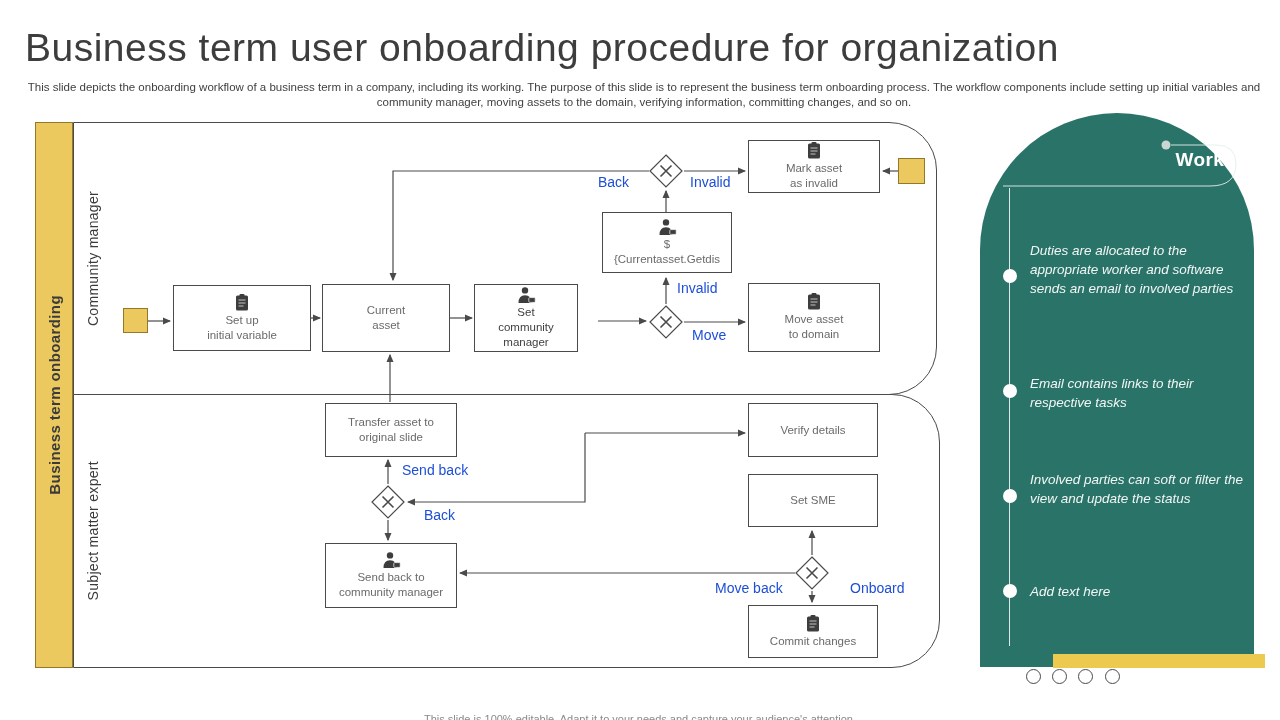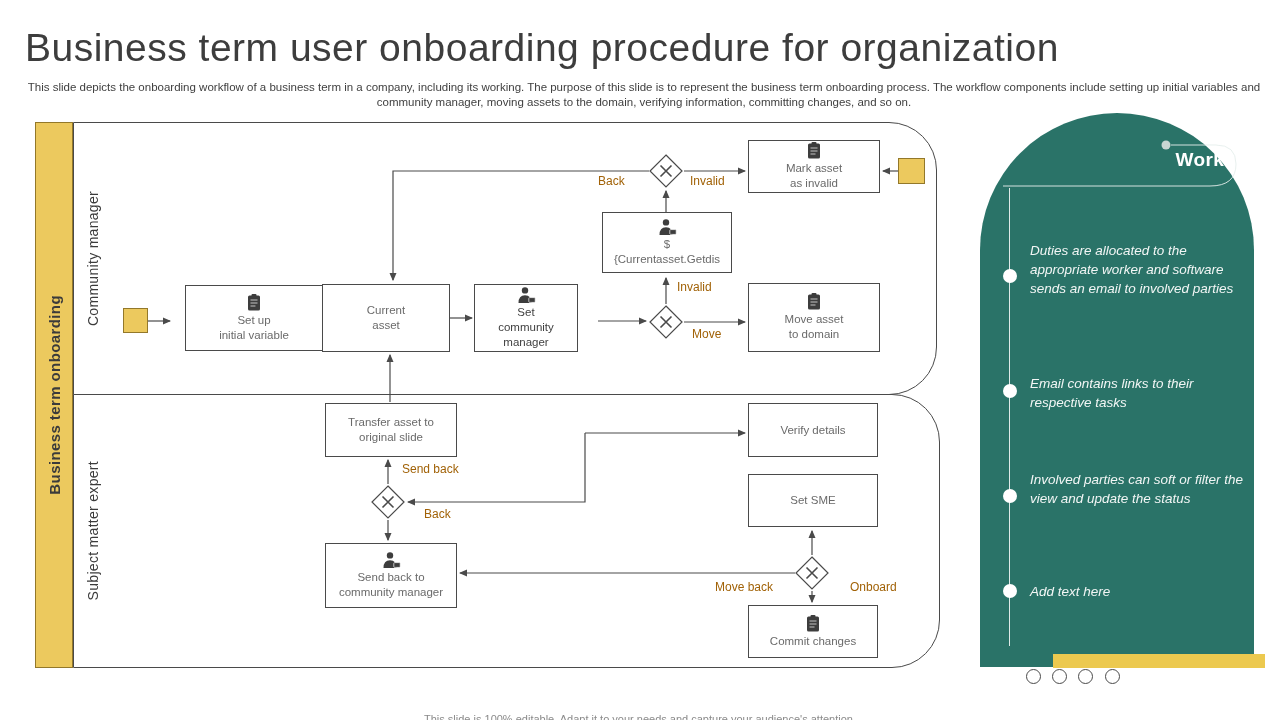--- a/index.html
+++ b/index.html
@@ -22,21 +22,21 @@
   .lane-label.l1 { top:130px; height:258px; }
   .lane-label.l2 { top:400px; height:262px; }
 
   
   .task { position:absolute; background:#fff; border:1.2px solid #4a4a4a; display:flex; flex-direction:column; align-items:center; justify-content:center; text-align:center; font-size:11.5px; line-height:15px; color:#6a6a6a; z-index:3; }
   .task .ln { display:block; }
   .task.dark { color:#3f3f3f; }
   .task .ic { margin-bottom:2px; flex:0 0 auto; }
   .startend { position:absolute; background:#ecc95e; border:1.2px solid #93782a; z-index:3; }
   .gateway { position:absolute; z-index:3; }
-  .elabel { position:absolute; font-size:12px; color:#a16207; z-index:4; white-space:nowrap; }
+  .elabel { position:absolute; font-size:14px; color:#1d4ed8; z-index:4; white-space:nowrap; }
   .connectors { position:absolute; left:0; top:0; z-index:2; pointer-events:none; }
 
   
   .panel { position:absolute; left:980px; top:113px; width:274px; height:554px; background:#2a7368; border-radius:137px 137px 0 0; z-index:1; }
   .panel-heading { position:absolute; left:980px; top:149px; width:274px; text-align:right; font-size:19px; font-weight:bold; color:#fff; letter-spacing:.4px; z-index:2; }
   .panel-deco { position:absolute; left:980px; top:130px; z-index:2; }
   .panel-vline { position:absolute; left:1009px; top:188px; width:1px; height:458px; background:rgba(255,255,255,.85); z-index:2; }
   .pdot { position:absolute; width:14px; height:14px; border-radius:50%; background:#fff; z-index:3; }
   .bullet { position:absolute; left:1030px; width:214px; font-size:13.5px; line-height:19px; color:#f2f6f5; z-index:3;font-style:italic; }
   .bottom-bar { position:absolute; left:1053px; top:654px; width:212px; height:14px; background:#ecc94f; z-index:4; }
@@ -84,21 +84,21 @@
     <path d="M585 433 V502 H408" marker-end="url(#ah)"></path>
     <path d="M795 573 H460" marker-end="url(#ah)"></path>
     <path d="M812 555 V531" marker-end="url(#ah)"></path>
     <path d="M812 591 V602" marker-end="url(#ah)"></path>
   </g>
 </svg>
 
 <div class="startend" style="left:123px;top:308px;width:25px;height:25px"></div>
 <div class="startend" style="left:898px;top:158px;width:27px;height:26px"></div>
 
-<div class="task" style="left:185px;top:285px;width:138px;height:66px">
+<div class="task" style="left:173px;top:285px;width:138px;height:66px">
   <svg class="ic" width="14" height="17" viewBox="0 0 14 17">
       <rect x="4.5" y="0" width="5" height="3" rx="1" fill="#3d3d3d"></rect>
       <rect x="1" y="1.5" width="12" height="15" rx="1.5" fill="#3d3d3d"></rect>
       <line x1="3.5" y1="6" x2="10.5" y2="6" stroke="#b9b9b9" stroke-width="1.1"></line>
       <line x1="3.5" y1="9" x2="10.5" y2="9" stroke="#b9b9b9" stroke-width="1.1"></line>
       <line x1="3.5" y1="12" x2="8.5" y2="12" stroke="#b9b9b9" stroke-width="1.1"></line>
     </svg>
   <span class="ln">Set up</span>
   <span class="ln">initial variable</span>
 </div>

